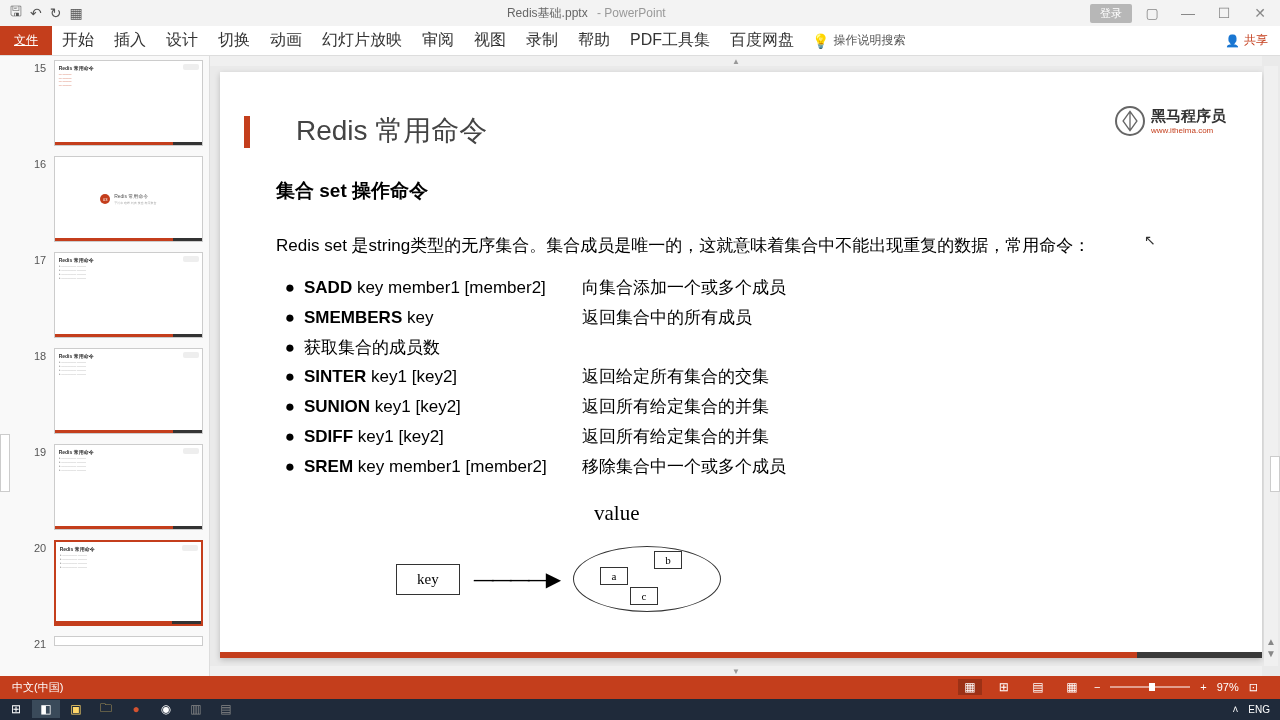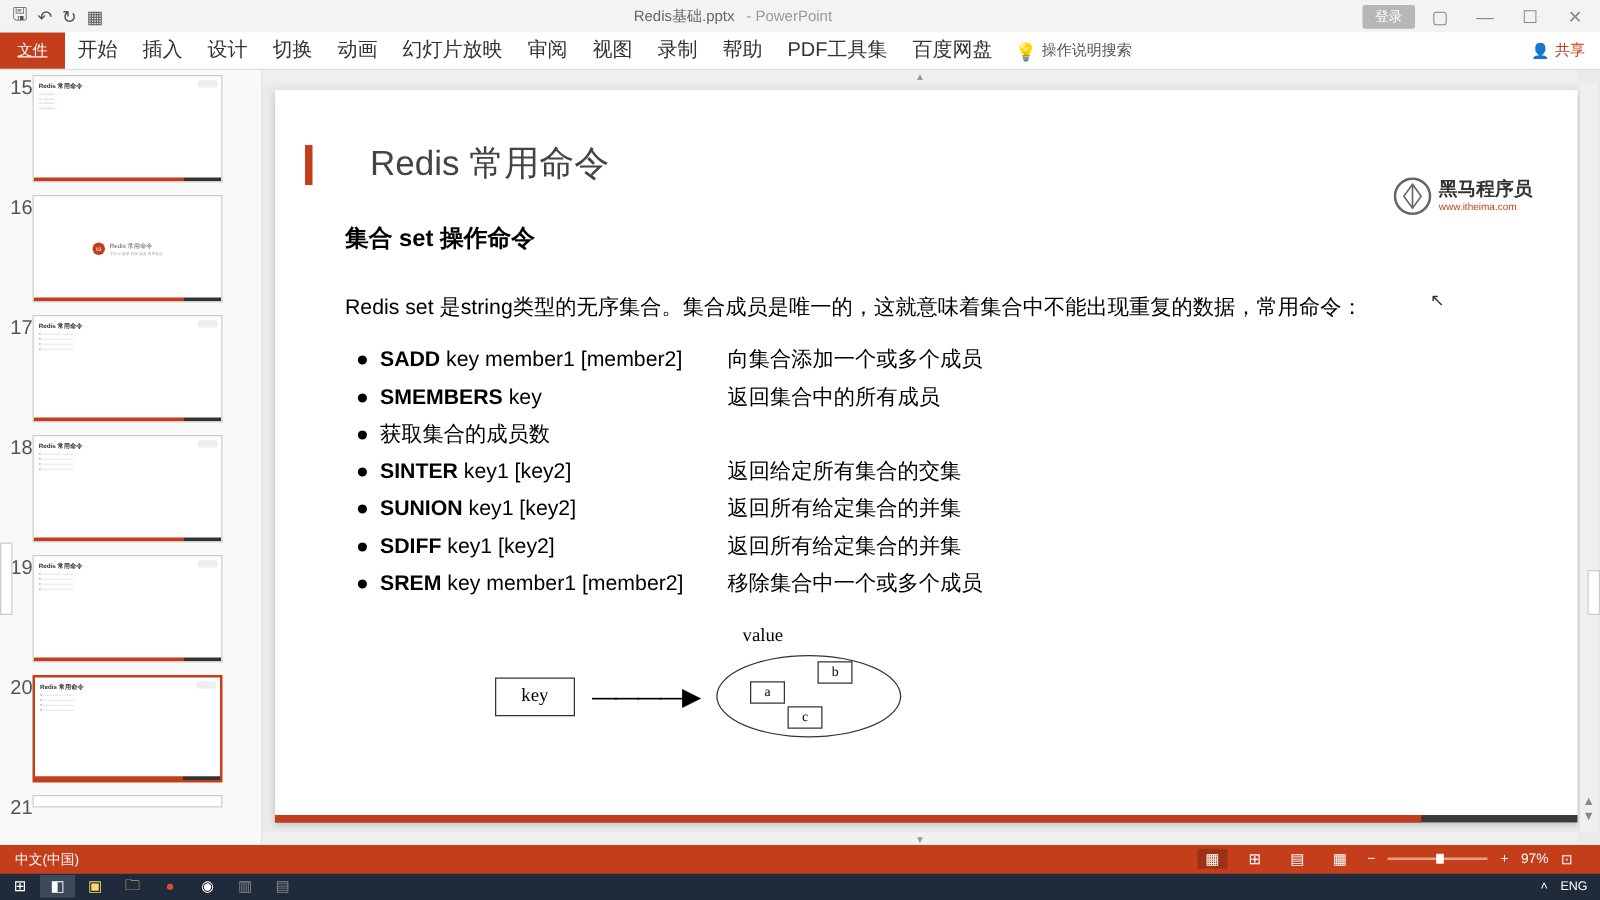--- a/index.html
+++ b/index.html
@@ -18,21 +18,21 @@
 .file-tab { background: #c43e1c; color: #fff; padding: 6px 14px; font-size: 12px; height: 100%; display: flex; align-items: center; text-decoration: underline; }
 .rtab { padding: 6px 10px; font-size: 16px; color: #333; cursor: pointer; }
 .search-hint { display: flex; align-items: center; gap: 4px; margin-left: 8px; color: #555; }
 .bulb { color: #888; font-size: 14px; }
 .share-btn { margin-left: auto; margin-right: 12px; color: #c43e1c; font-size: 12px; display: flex; align-items: center; gap: 4px; }
 
 .workspace { display: flex; height: 620px; background: #eaeaea; }
 .thumb-panel { width: 210px; background: #f9f9f9; border-right: 1px solid #ddd; overflow: hidden; position: relative; }
 .thumb-list { padding: 4px 6px; }
 .thumb-row { display: flex; align-items: flex-start; margin-bottom: 10px; }
-.thumb-num { width: 20px; font-size: 16px; color: #555; padding-top: 2px; text-align: right; }
+.thumb-num { width: 20px; font-size: 11px; color: #555; padding-top: 2px; text-align: left; margin-left: 28px; }
 .thumb-img { width: 152px; height: 86px; background: #fff; border: 1px solid #ccc; position: relative; font-size: 4px; padding: 4px; overflow: hidden; }
 .thumb-img.selected { border: 2px solid #c43e1c; }
 .thumb-bottom-bar { position: absolute; bottom: 0; left: 0; width: 100%; height: 3px; background: linear-gradient(to right, #c43e1c 80%, #333 80%); }
 .thumb-title { font-size: 5px; color: #333; font-weight: bold; margin-bottom: 2px; }
 .thumb-lines { font-size: 3px; color: #999; line-height: 1.3; }
 .thumb-badge { position: absolute; top: 3px; right: 3px; width: 16px; height: 6px; background: #eee; border-radius: 2px; }
 .thumb-small15 { font-size: 3px; color: #c43e1c; line-height: 1.2; }
 .thumb16-dot { width: 10px; height: 10px; background: #c43e1c; border-radius: 50%; color: #fff; font-size: 4px; display: inline-flex; align-items: center; justify-content: center; }
 
 .slide-area { flex: 1; position: relative; background: #eaeaea; padding: 16px 18px 10px 10px; }
@@ -42,26 +42,26 @@
 .red-accent { position: absolute; top: 44px; left: 24px; width: 6px; height: 32px; background: #c43e1c; }
 .slide-title { font-size: 28px; color: #444; margin-left: 20px; font-weight: 400; }
 .sub-title { font-size: 19px; font-weight: bold; margin-top: 28px; }
 .para { font-size: 17px; margin-top: 28px; line-height: 1.6; }
 .cmd-list { margin-top: 14px; }
 .cmd-row { display: flex; font-size: 17px; line-height: 1.75; }
 .bullet { width: 28px; text-align: center; }
 .cmd-col { width: 278px; }
 .cmd-col b { font-weight: bold; }
 .desc-col { }
-.logo { position: absolute; top: 34px; right: 36px; display: flex; align-items: flex-start; gap: 6px; margin-top: 36px; }
+.logo { position: absolute; top: 34px; right: 36px; display: flex; align-items: center; gap: 6px; }
 .logo-circle { width: 30px; height: 30px; border: 2px solid #666; border-radius: 50%; position: relative; }
 .logo-text { font-size: 15px; font-weight: bold; color: #333; }
 .logo-url { font-size: 8px; color: #c43e1c; }
 .diagram { margin-top: 20px; margin-left: 120px; position: relative; }
-.val-label { font-family: serif; font-size: 15px; margin-left: 198px; margin-bottom: 6px; }
+.val-label { font-family: serif; font-size: 21px; margin-left: 198px; margin-bottom: 20px; }
 .diag-row { display: flex; align-items: center; gap: 14px; }
 .key-box { border: 1.5px solid #333; padding: 6px 20px; font-family: serif; font-size: 15px; }
 .arrow { font-size: 20px; letter-spacing: -2px; }
 .oval { border: 1.5px solid #333; border-radius: 50%; width: 148px; height: 66px; display: flex; align-items: center; justify-content: center; gap: 4px; flex-wrap: wrap; padding: 4px; position: relative; }
 .set-cell { border: 1px solid #333; width: 28px; height: 18px; font-size: 11px; display: flex; align-items: center; justify-content: center; font-family: serif; }
 .set-cell.b { position: absolute; top: 4px; right: 38px; }
 .set-cell.a { position: absolute; top: 20px; left: 26px; }
 .set-cell.c { position: absolute; bottom: 6px; left: 56px; }
 .progress-bar { position: absolute; bottom: 0; left: 0; right: 0; height: 6px; background: #3a3a3a; }
 .progress-fill { height: 100%; width: 88%; background: #c43e1c; }

